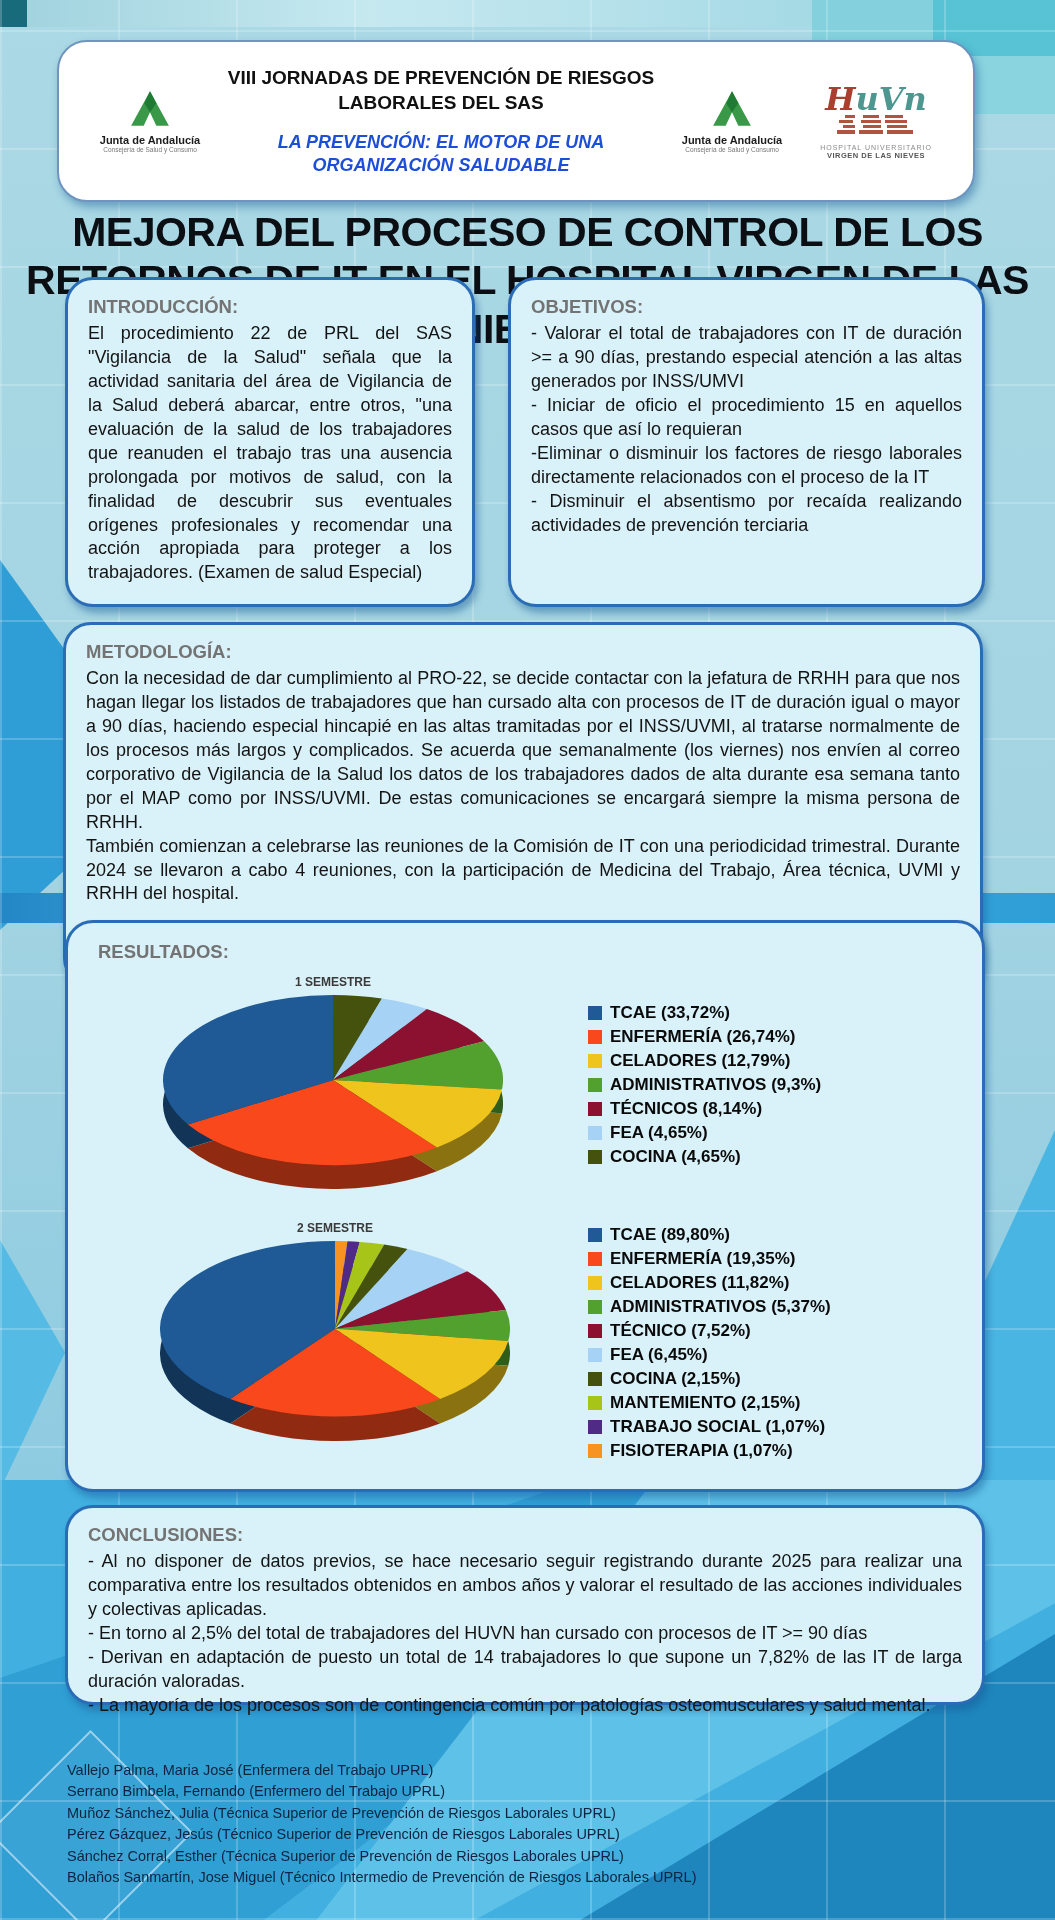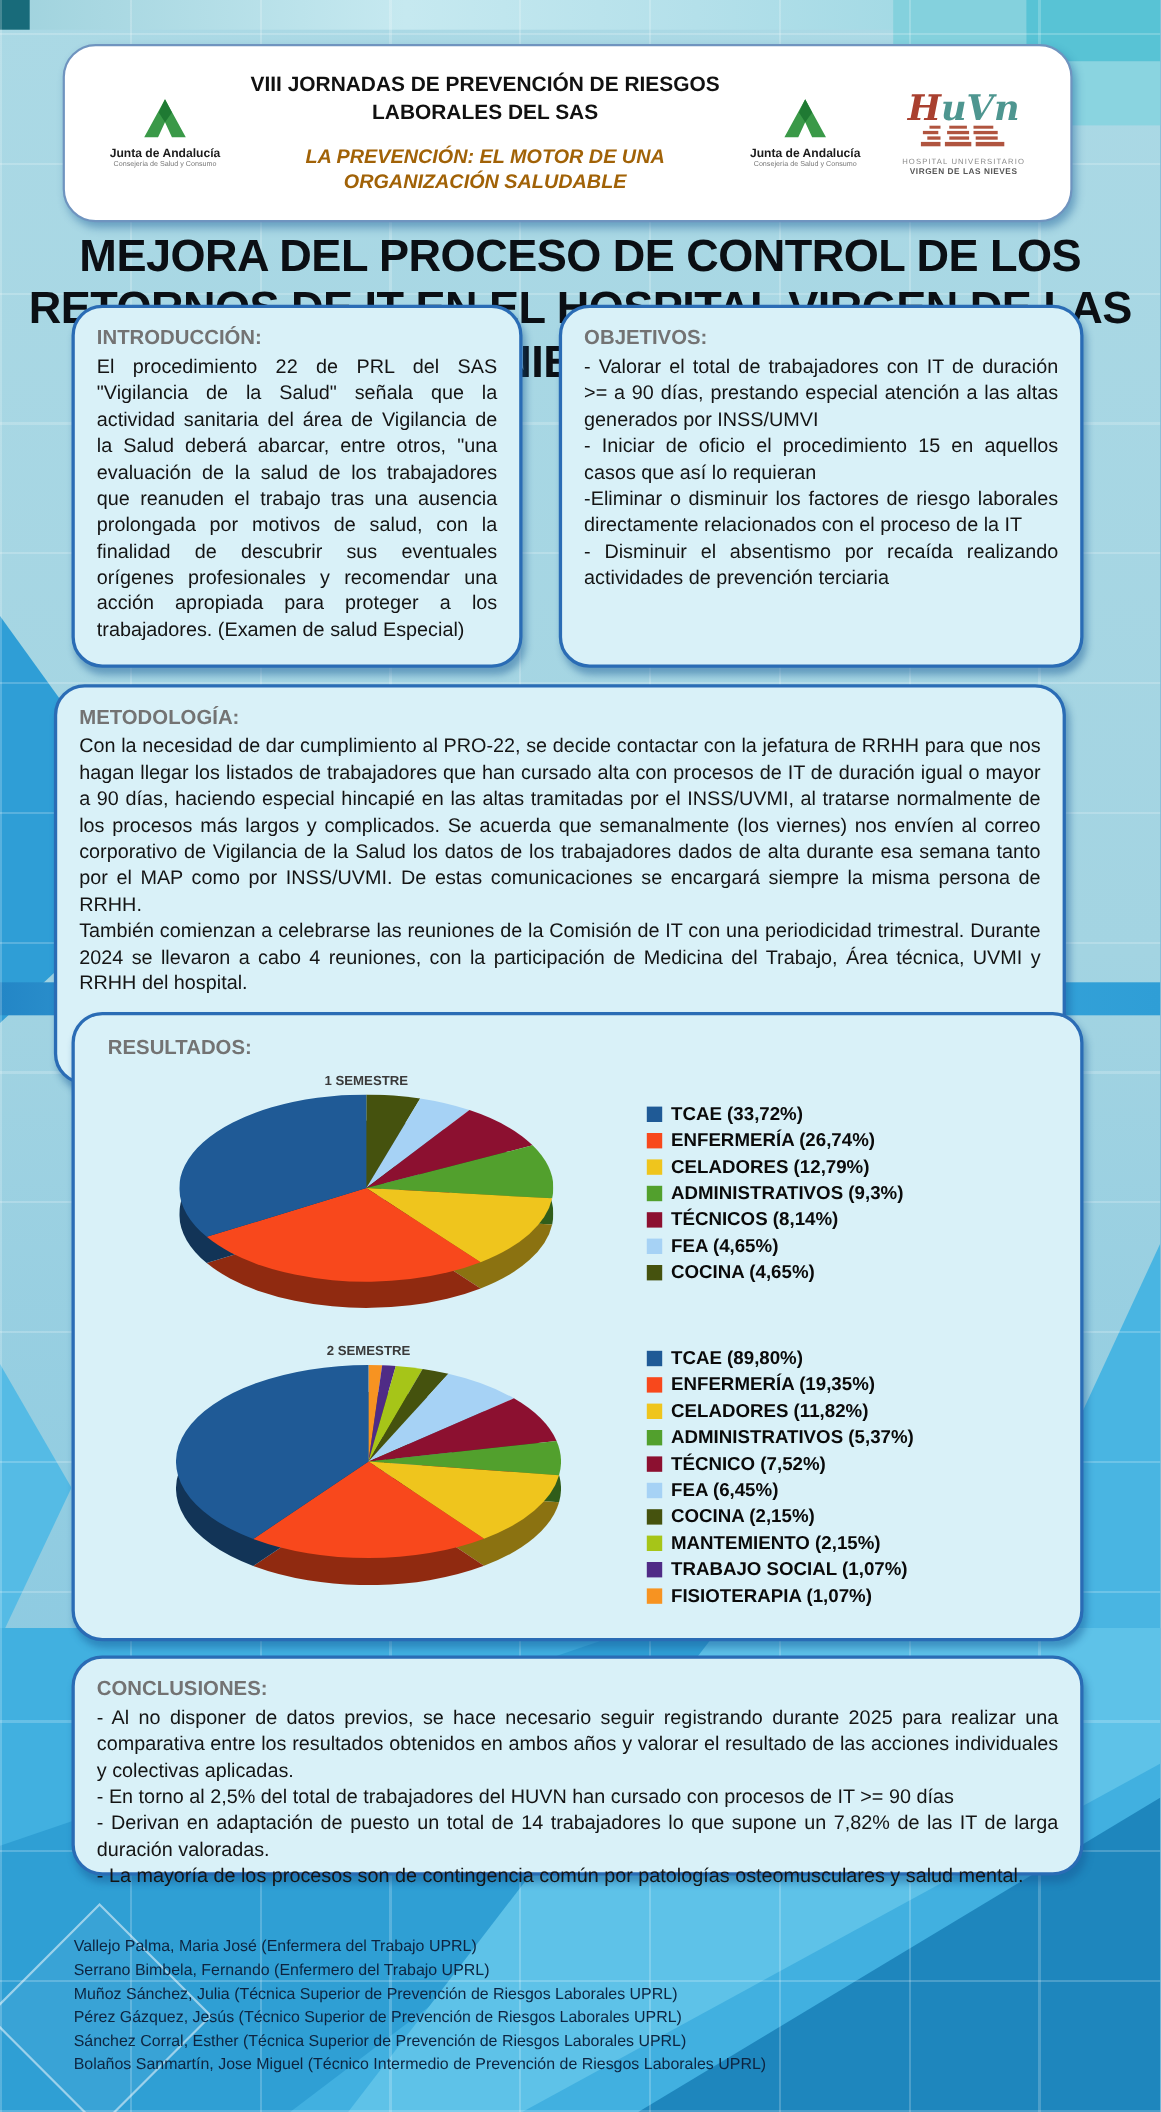--- a/index.html
+++ b/index.html
@@ -40,21 +40,21 @@
   
   .header-card { position:absolute; left:57px; top:40px; width:918px; height:162px;
                  background:#fff; border:2px solid #6f94bf; border-radius:30px;
                  box-shadow:3px 5px 8px rgba(25,90,150,.45);
                  display:flex; align-items:center; padding:0 22px; z-index:3; }
   .junta-logo { width:138px; text-align:center; flex:0 0 auto; }
   .junta-name { font-size:11px; font-weight:bold; color:#1c1c1c; margin-top:2px; }
   .junta-sub  { font-size:6.5px; color:#777; }
   .header-titles { flex:1 1 auto; text-align:center; padding:0 8px; }
   .event-title { font-size:19px; font-weight:bold; color:#111; line-height:1.3; }
-  .event-subtitle { font-size:18px; font-weight:bold; font-style:italic; color:#a16207;
+  .event-subtitle { font-size:18px; font-weight:bold; font-style:italic; color:#1d4ed8;
                     margin-top:16px; line-height:1.25; }
   .huvn-logo { width:150px; flex:0 0 auto; text-align:center; border-left:0; }
   .huvn-word { font-size:32px; font-style:italic; font-weight:bold; color:#4e9690;
                font-family:"DejaVu Serif",serif; line-height:1; }
   .huvn-word .h-red { color:#a9402f; }
   .huvn-line1 { font-size:7px; color:#8a8a8a; letter-spacing:1px; margin-top:3px; }
   .huvn-line2 { font-size:7.5px; color:#555; font-weight:bold; letter-spacing:.5px; }
 
   
   .poster-title { position:absolute; left:50%; transform:translateX(-50%); top:208px; width:1020px;
@@ -63,21 +63,21 @@
 
   
   .box { position:absolute; background:#d9f1f8; border:3px solid #2a6cb5; border-radius:28px;
          box-shadow:3px 6px 7px rgba(23,88,148,.45); padding:16px 20px; z-index:3; }
   .box h2 { font-size:18.5px; font-weight:bold; color:#737373; margin-bottom:4px; }
   .body-text { font-size:18px; color:#141414; line-height:1.33; text-align:justify; }
   .para { margin:0; }
 
   .box-intro       { left:65px;  top:277px;  width:410px; height:330px; }
   .box-objetivos   { left:508px; top:277px;  width:477px; height:330px; }
-  .box-metodologia { left:49px;  top:622px;  width:920px; height:364px; }
+  .box-metodologia { left:63px;  top:622px;  width:920px; height:364px; }
   .box-resultados  { left:65px;  top:920px;  width:920px; height:572px; padding:18px 30px; }
   .box-conclusiones{ left:65px;  top:1505px; width:920px; height:200px; }
 
   
   .chart-block { position:absolute; }
   .chart-1 { left:95px; top:52px; width:340px; }
   .chart-2 { left:92px; top:298px; width:350px; }
   .pie-title { text-align:center; font-size:12px; font-weight:bold; color:#3a3a3a; margin-bottom:6px; }
   .pie-svg svg { display:block; }
   .pie-legend { position:absolute; list-style:none; z-index:4; }

